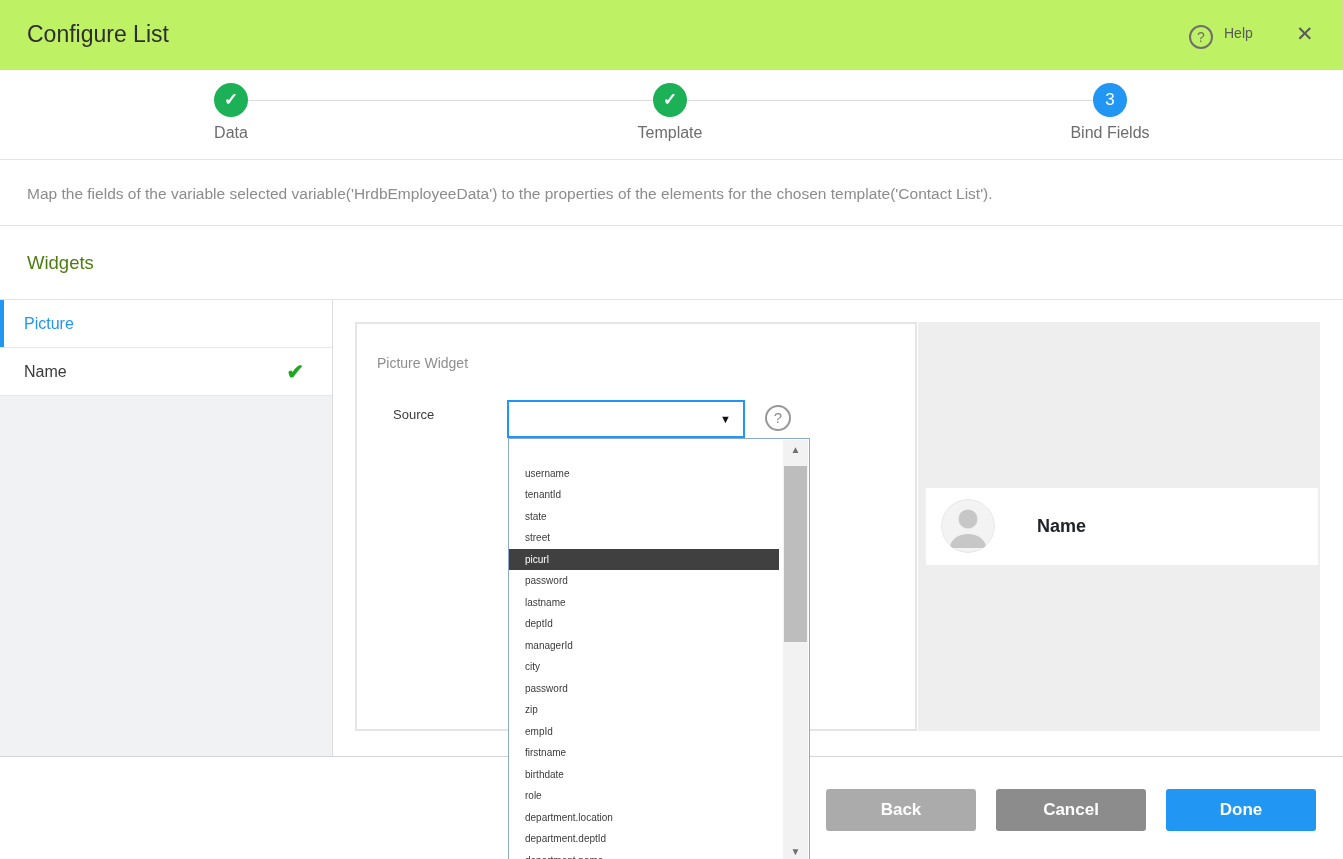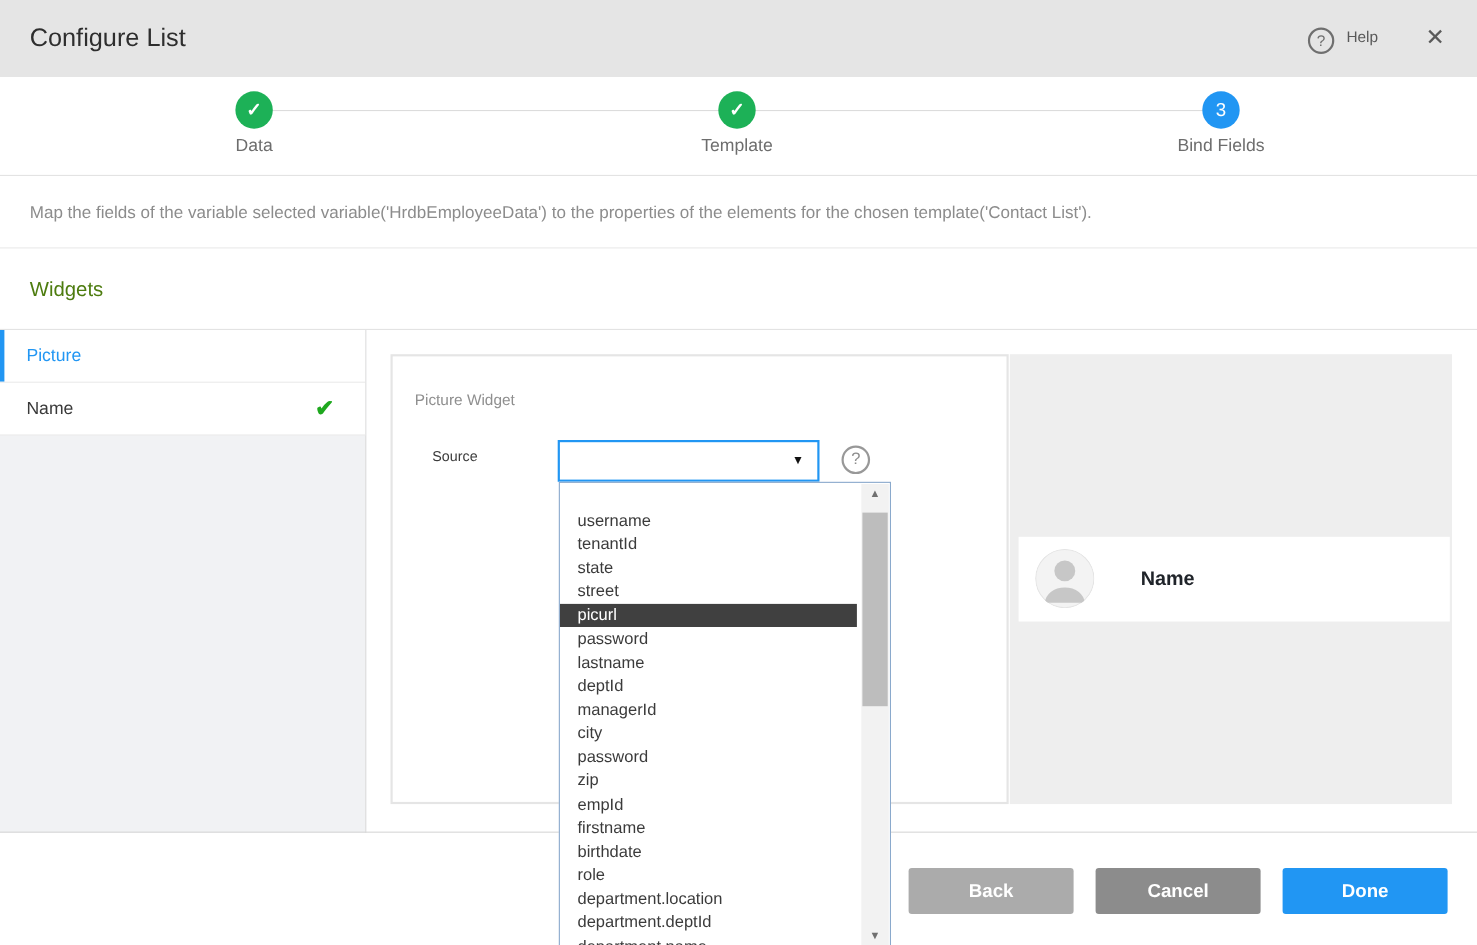--- a/index.html
+++ b/index.html
@@ -1,21 +1,21 @@
 <!DOCTYPE html>
 <html><head>
 <meta charset="utf-8">
 <style>
   * { margin:0; padding:0; box-sizing:border-box; }
   html,body { background:#fff; }
   body { font-family:"Liberation Sans", sans-serif; }
   #app { position:relative; width:1343px; height:859px; overflow:hidden; background:#fff; }
 
   
-  .hdr { position:absolute; left:0; top:0; width:1343px; height:84px; background:#e5e5e5; }
+  .hdr { position:absolute; left:0; top:0; width:1343px; height:84px; background:#bef264; }
   .hdr-title { position:absolute; left:27px; top:21px; font-size:23px; color:#2e2e2e; }
   .help-icon { position:absolute; left:1189px; top:25px; width:24px; height:24px; border:2px solid #6f6f6f;
                border-radius:50%; color:#6f6f6f; font-size:14px; line-height:20px; text-align:center; cursor:pointer; }
   .help-label { position:absolute; left:1224px; top:25px; font-size:14px; color:#595959; cursor:pointer; }
   .close-x { position:absolute; left:1296px; top:22px; font-size:21px; color:#5a5a5a; cursor:pointer; }
 
   
   .stepper { position:absolute; left:0; top:70px; width:1343px; height:90px; background:#fff; border-bottom:1px solid #e3e3e3; }
   .step-line { position:absolute; left:231px; top:30px; width:879px; height:1px; background:#dcdcdc; }
   .step { position:absolute; top:13px; width:140px; margin-left:-70px; text-align:center; cursor:pointer; }
@@ -60,21 +60,21 @@
   .footer-divider { position:absolute; left:0; top:756px; width:1343px; height:1px; background:#d6d6d6; }
   .btn { position:absolute; top:789px; width:150px; height:42px; border:none; border-radius:3px; color:#fff;
          font-size:17px; font-family:inherit; cursor:pointer; text-align:center; line-height:42px;font-weight:bold; }
   .btn-back   { left:826px; background:#ababab; }
   .btn-cancel { left:996px; background:#8c8c8c; }
   .btn-done   { left:1166px; background:#2196f3; }
 
   
   .dropdown { position:absolute; left:508px; top:438px; width:302px; height:425px; background:#fff;
               border:1px solid #8aa9cc; z-index:50; overflow:hidden; padding-top:2px; }
-  .dd-opt { height:21.5px; line-height:21.5px; padding-left:16px; margin-right:30px; font-size:15px; color:#3b3b3b;
+  .dd-opt { height:21.5px; line-height:21.5px; padding-left:16px; margin-right:30px; font-size:10px; color:#3b3b3b;
             white-space:nowrap; cursor:pointer; }
   .dd-opt.selected { background:#404040; color:#fff; }
   .dd-scrollbar { position:absolute; top:1px; right:1px; bottom:1px; width:25px; background:#f2f2f2; cursor:pointer; }
   .dd-sb-up { position:absolute; top:4px; left:0; width:100%; text-align:center; font-size:10px; color:#707070; }
   .dd-sb-down { position:absolute; bottom:4px; left:0; width:100%; text-align:center; font-size:10px; color:#707070; }
   .dd-sb-thumb { position:absolute; top:26px; left:1px; right:1px; height:176px; background:#bdbdbd; cursor:grab; }
 </style>
 </head>
 <body>
 

